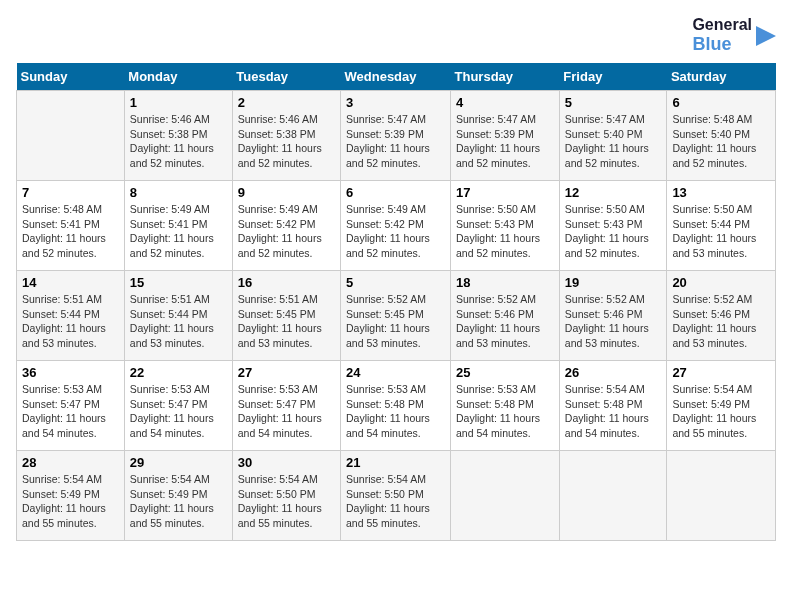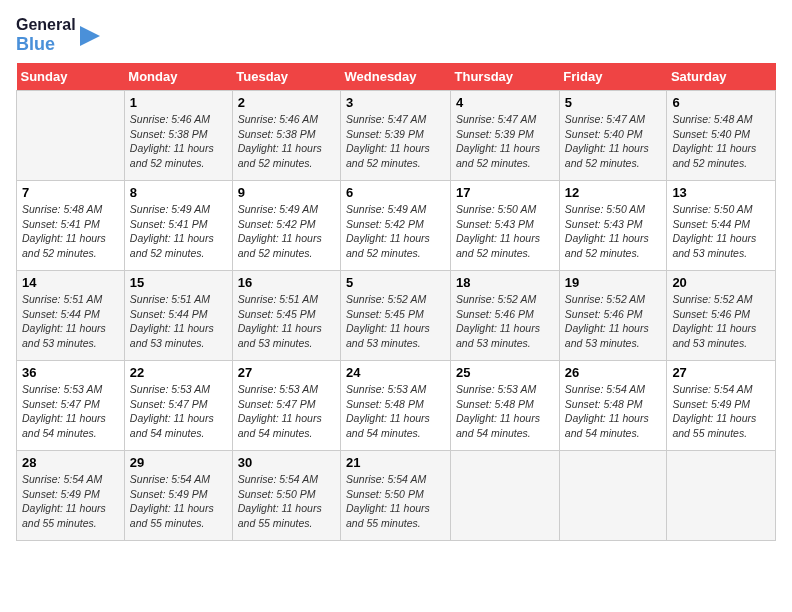--- a/index.html
+++ b/index.html
@@ -5,21 +5,21 @@
     * { box-sizing: border-box; margin: 0; padding: 0; }
     body {
       font-family: Arial, sans-serif;
       background: #fff;
       width: 792px;
       min-height: 612px;
       padding: 16px;
     }
     .header-area {
       display: flex;
-      justify-content: flex-start;
+      justify-content: flex-end;
       align-items: flex-start;
       margin-bottom: 8px;
     }
     .logo {
       display: flex;
       align-items: center;
       gap: 4px;
     }
     .title-area {
       text-align: right;
@@ -32,21 +32,21 @@
     .location-title {
       font-size: 16px;
       color: #333;
     }
     table {
       width: 100%;
       border-collapse: collapse;
       font-size: 11px;
     }
     thead tr th {
-      background-color: #ef4444;
+      background-color: #0369a1;
       color: #fff;
       padding: 6px 4px;
       text-align: left;
       font-size: 13px;
       font-weight: bold;
     }
     tbody tr td {
       border: 1px solid #ccc;
       vertical-align: top;
       padding: 4px 5px;
@@ -63,21 +63,20 @@
     .day-number {
       font-weight: bold;
       font-size: 13px;
       display: block;
       margin-bottom: 2px;
     }
     .day-info {
       color: #333;
       font-size: 10.5px;
       line-height: 1.4;
-      font-style: italic;
     }
   </style>
 </head>
 <body>
 
 <div class="header-area">
   <div class="logo">
   <div style="display:flex; align-items:center; gap:2px;">
     <div style="display:flex; flex-direction:column; line-height:1.15;">
       <span style="font-size:16px; font-weight:bold; color:#1a1a2e;">General</span>

